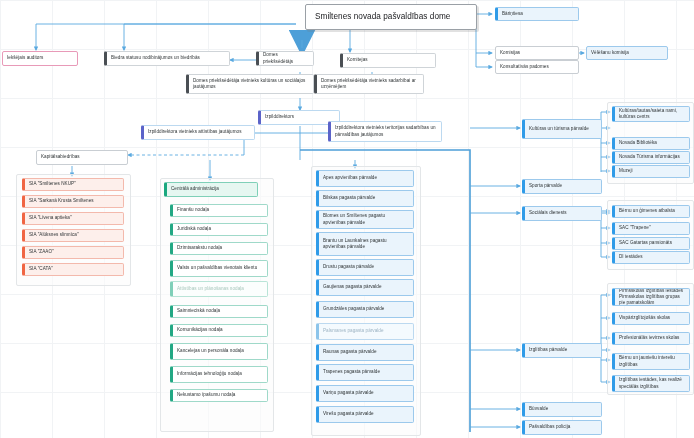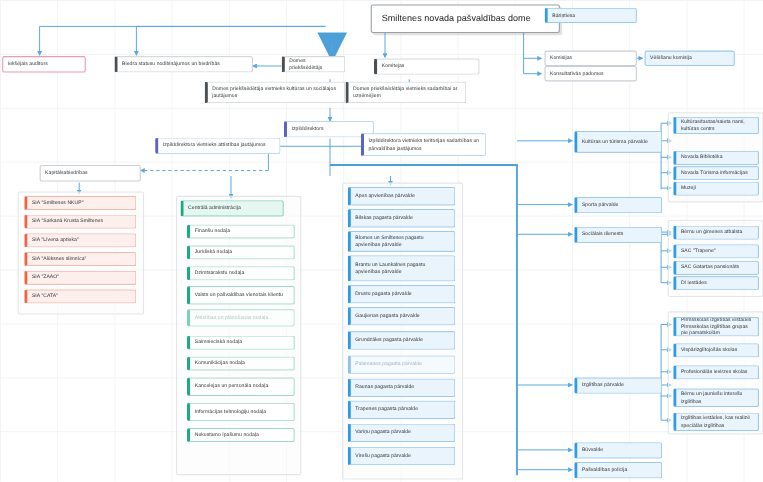--- a/index.html
+++ b/index.html
@@ -145,21 +145,21 @@
     </g>
   </svg>
 
   <div class="grp" style="left:16px;top:174px;width:113px;height:110px;"></div>
   <div class="grp" style="left:160px;top:178px;width:112px;height:252px;"></div>
   <div class="grp" style="left:311px;top:166px;width:108px;height:268px;"></div>
   <div class="grp" style="left:607px;top:102px;width:85px;height:80px;"></div>
   <div class="grp" style="left:607px;top:200px;width:85px;height:68px;"></div>
   <div class="grp" style="left:607px;top:283px;width:85px;height:110px;"></div>
 
-  <div class="node root" style="left:305px;top:4px;width:172px;height:26px;margin-left:32px;">
+  <div class="node root" style="left:305px;top:4px;width:172px;height:26px;">
     <span>Smiltenes novada pašvaldības dome</span>
   </div>
 
   <div class="node pink" style="left:2px;top:51px;width:76px;height:15px;">
     <span>Iekšējais auditors</span>
   </div>
 
   <div class="node dark-l" style="left:104px;top:51px;width:126px;height:15px;">
     <span>Biedra statusu nodibinājumos un biedrībās</span>
   </div>

